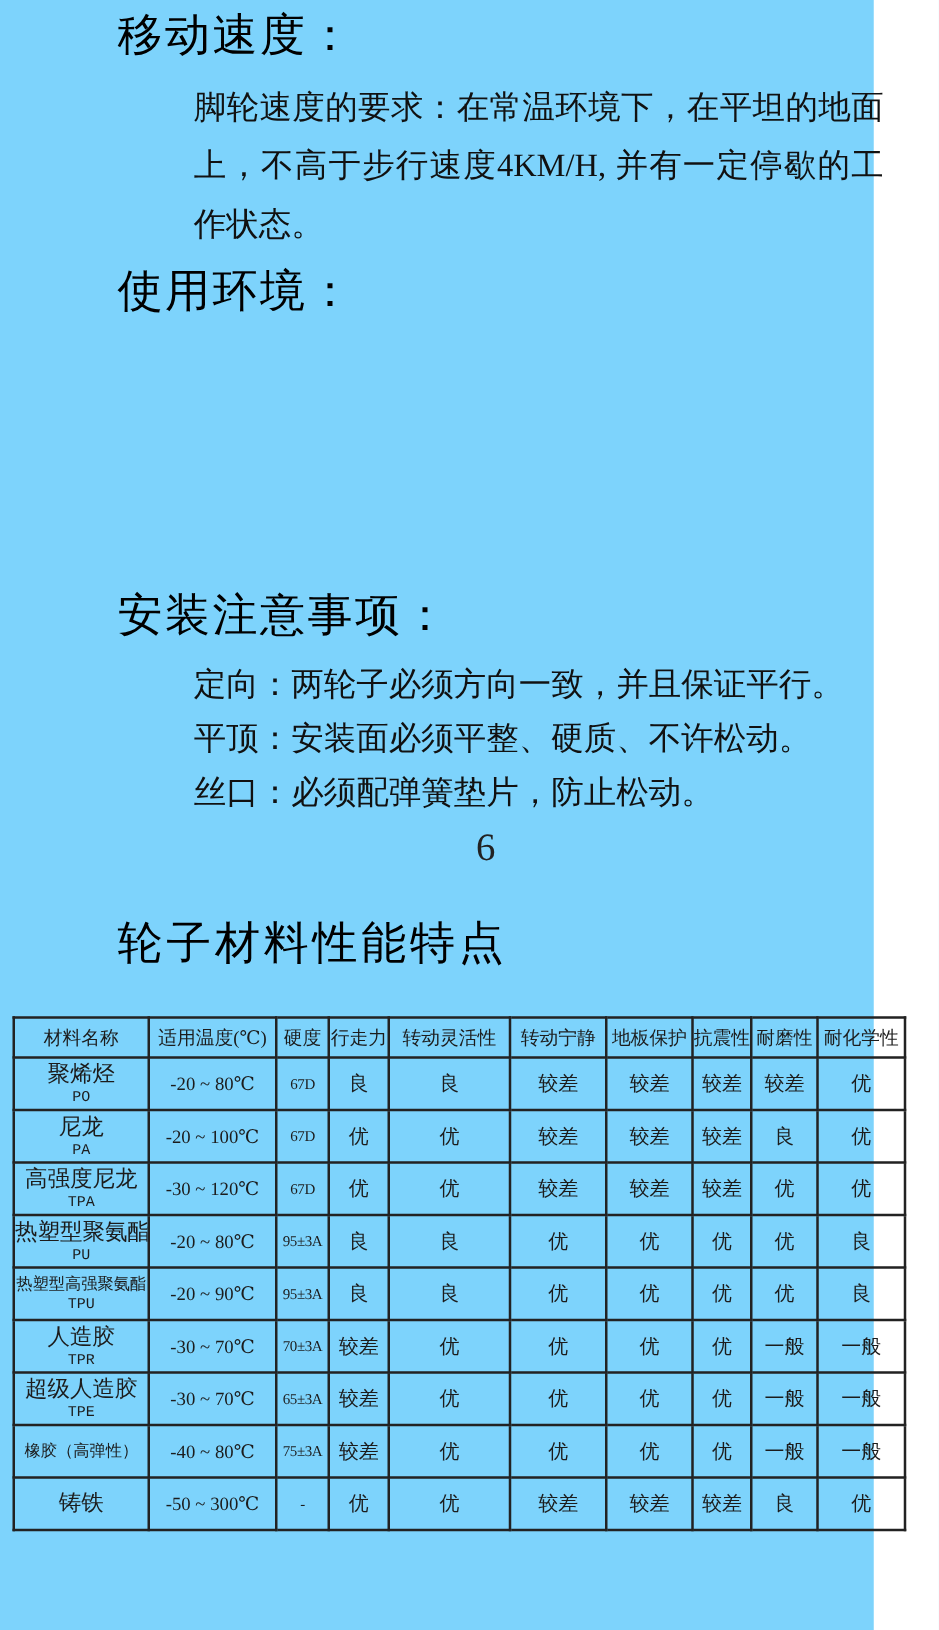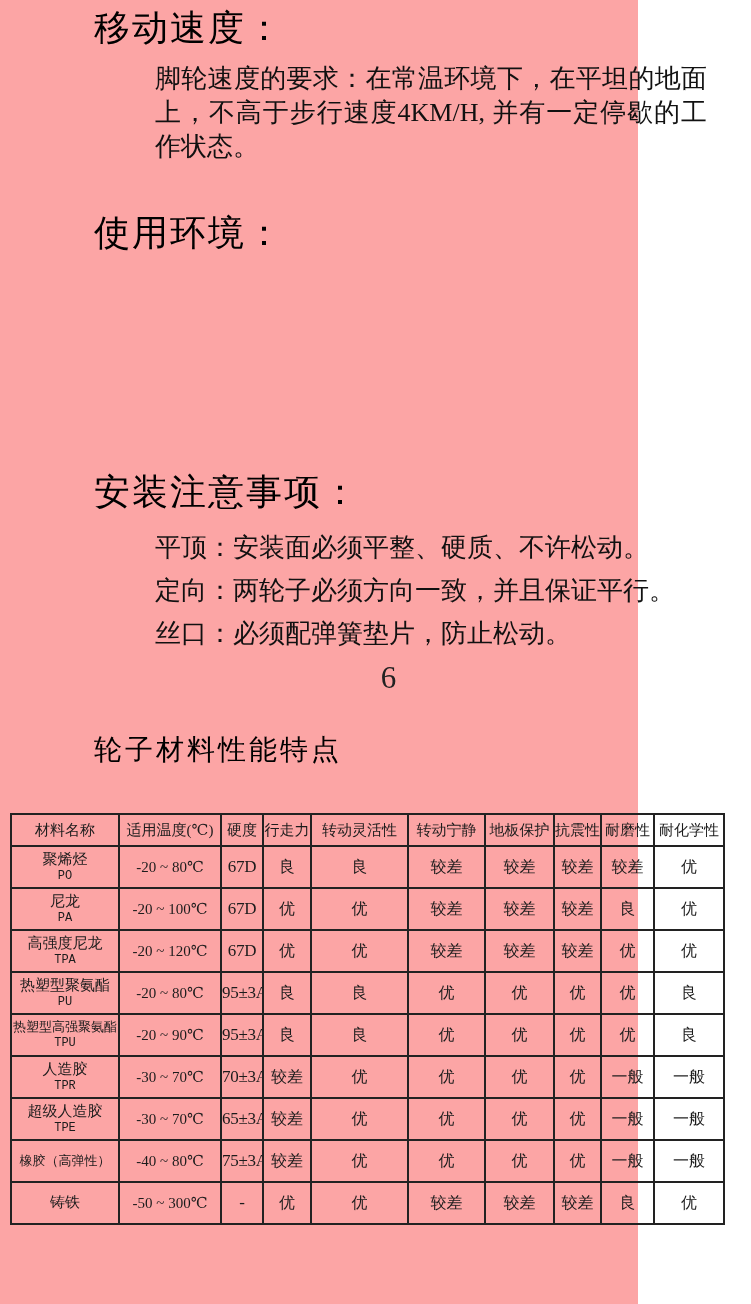--- a/index.html
+++ b/index.html
@@ -5,44 +5,44 @@
   html, body {
     margin: 0; padding: 0;
     width: 751px; height: 1304px;
     background: #ffffff;
     font-family: "Liberation Serif", "DejaVu Serif", serif;
     color: #1a1a1a;
     overflow: hidden;
   }
   #page {
     position: relative;
-    width: 638px; height: 1304px;
-    background: #fca5a5;
+    width: 699px; height: 1304px;
+    background: #7dd3fc;
   }
   .heading {
     position: absolute;
     left: 94px;
     font-size: 36px;
     line-height: 1.15;
     letter-spacing: 2px;
     color: #000;
     white-space: nowrap;
     font-weight: normal;
     margin: 0;
   }
   #h-speed  { top: 8px;   }
   #h-env    { top: 213px; }
   #h-install{ top: 472px; }
-  #h-table  { top: 734px; font-size: 28px; letter-spacing: 3px; }
+  #h-table  { top: 734px; font-size: 36px; letter-spacing: 3px; }
   .para {
     position: absolute;
     left: 155px;
     width: 552px;
     font-size: 26px;
-    line-height: 34px;
+    line-height: 47px;
     text-align: justify;
     color: #111;
     margin: 0;
   }
   #p-speed { top: 62px; }
   #p-env   { top: 264px; }
   .note-list {
     position: absolute;
     left: 155px; top: 534px;
     margin: 0; padding: 0;
@@ -82,40 +82,40 @@
     color: #1c1c1c;
   }
   .materials th {
     font-weight: normal;
     font-size: 15px;
     height: 30px;
     white-space: nowrap;
   }
   .materials td.cell { font-size: 16px; height: 40px; }
   .materials td.col1 { font-size: 15px; white-space: nowrap; border-radius: 18px; }
-  .materials td.col2 { font-size: 17px; letter-spacing: -0.3px; white-space: nowrap; }
+  .materials td.col2 { font-size: 12px; letter-spacing: -0.3px; white-space: nowrap; }
   .mat-cell { height: 40px; }
-  .mat-name { font-size: 15px; line-height: 1.3; white-space: nowrap; }
+  .mat-name { font-size: 18px; line-height: 1.3; white-space: nowrap; }
   .mat-name.tight { font-size: 13px; }
   .mat-abbr { font-size: 12px; line-height: 1.25; font-family: "Liberation Mono", "DejaVu Sans Mono", monospace; }
 </style>
 </head>
 <body>
 
 <div id="page">
 
   <h2 class="heading" id="h-speed">移动速度：</h2>
   <p class="para" id="p-speed">脚轮速度的要求：在常温环境下，在平坦的地面上，不高于步行速度4KM/H, 并有一定停歇的工作状态。</p>
 
   <h2 class="heading" id="h-env">使用环境：</h2>
 
   <h2 class="heading" id="h-install">安装注意事项：</h2>
   <ul class="note-list">
+    <li>定向：两轮子必须方向一致，并且保证平行。</li>
     <li>平顶：安装面必须平整、硬质、不许松动。</li>
-    <li>定向：两轮子必须方向一致，并且保证平行。</li>
     <li>丝口：必须配弹簧垫片，防止松动。</li>
   </ul>
 
   <div class="page-num">6</div>
 
   <h2 class="heading" id="h-table">轮子材料性能特点</h2>
 
   <table class="materials">
     <colgroup>
       <col style="width:108px">
@@ -172,21 +172,21 @@
           <td class="cell col6">较差</td>
           <td class="cell col7">较差</td>
           <td class="cell col8">良</td>
           <td class="cell col9">优</td>
         </tr>
         <tr>
           <td class="mat-cell">
             <div class="mat-name">高强度尼龙</div>
             <div class="mat-abbr">TPA</div>
           </td>
-          <td class="cell col1">-20 ~ 120℃</td>
+          <td class="cell col1">-30 ~ 120℃</td>
           <td class="cell col2">67D</td>
           <td class="cell col3">优</td>
           <td class="cell col4">优</td>
           <td class="cell col5">较差</td>
           <td class="cell col6">较差</td>
           <td class="cell col7">较差</td>
           <td class="cell col8">优</td>
           <td class="cell col9">优</td>
         </tr>
         <tr>

